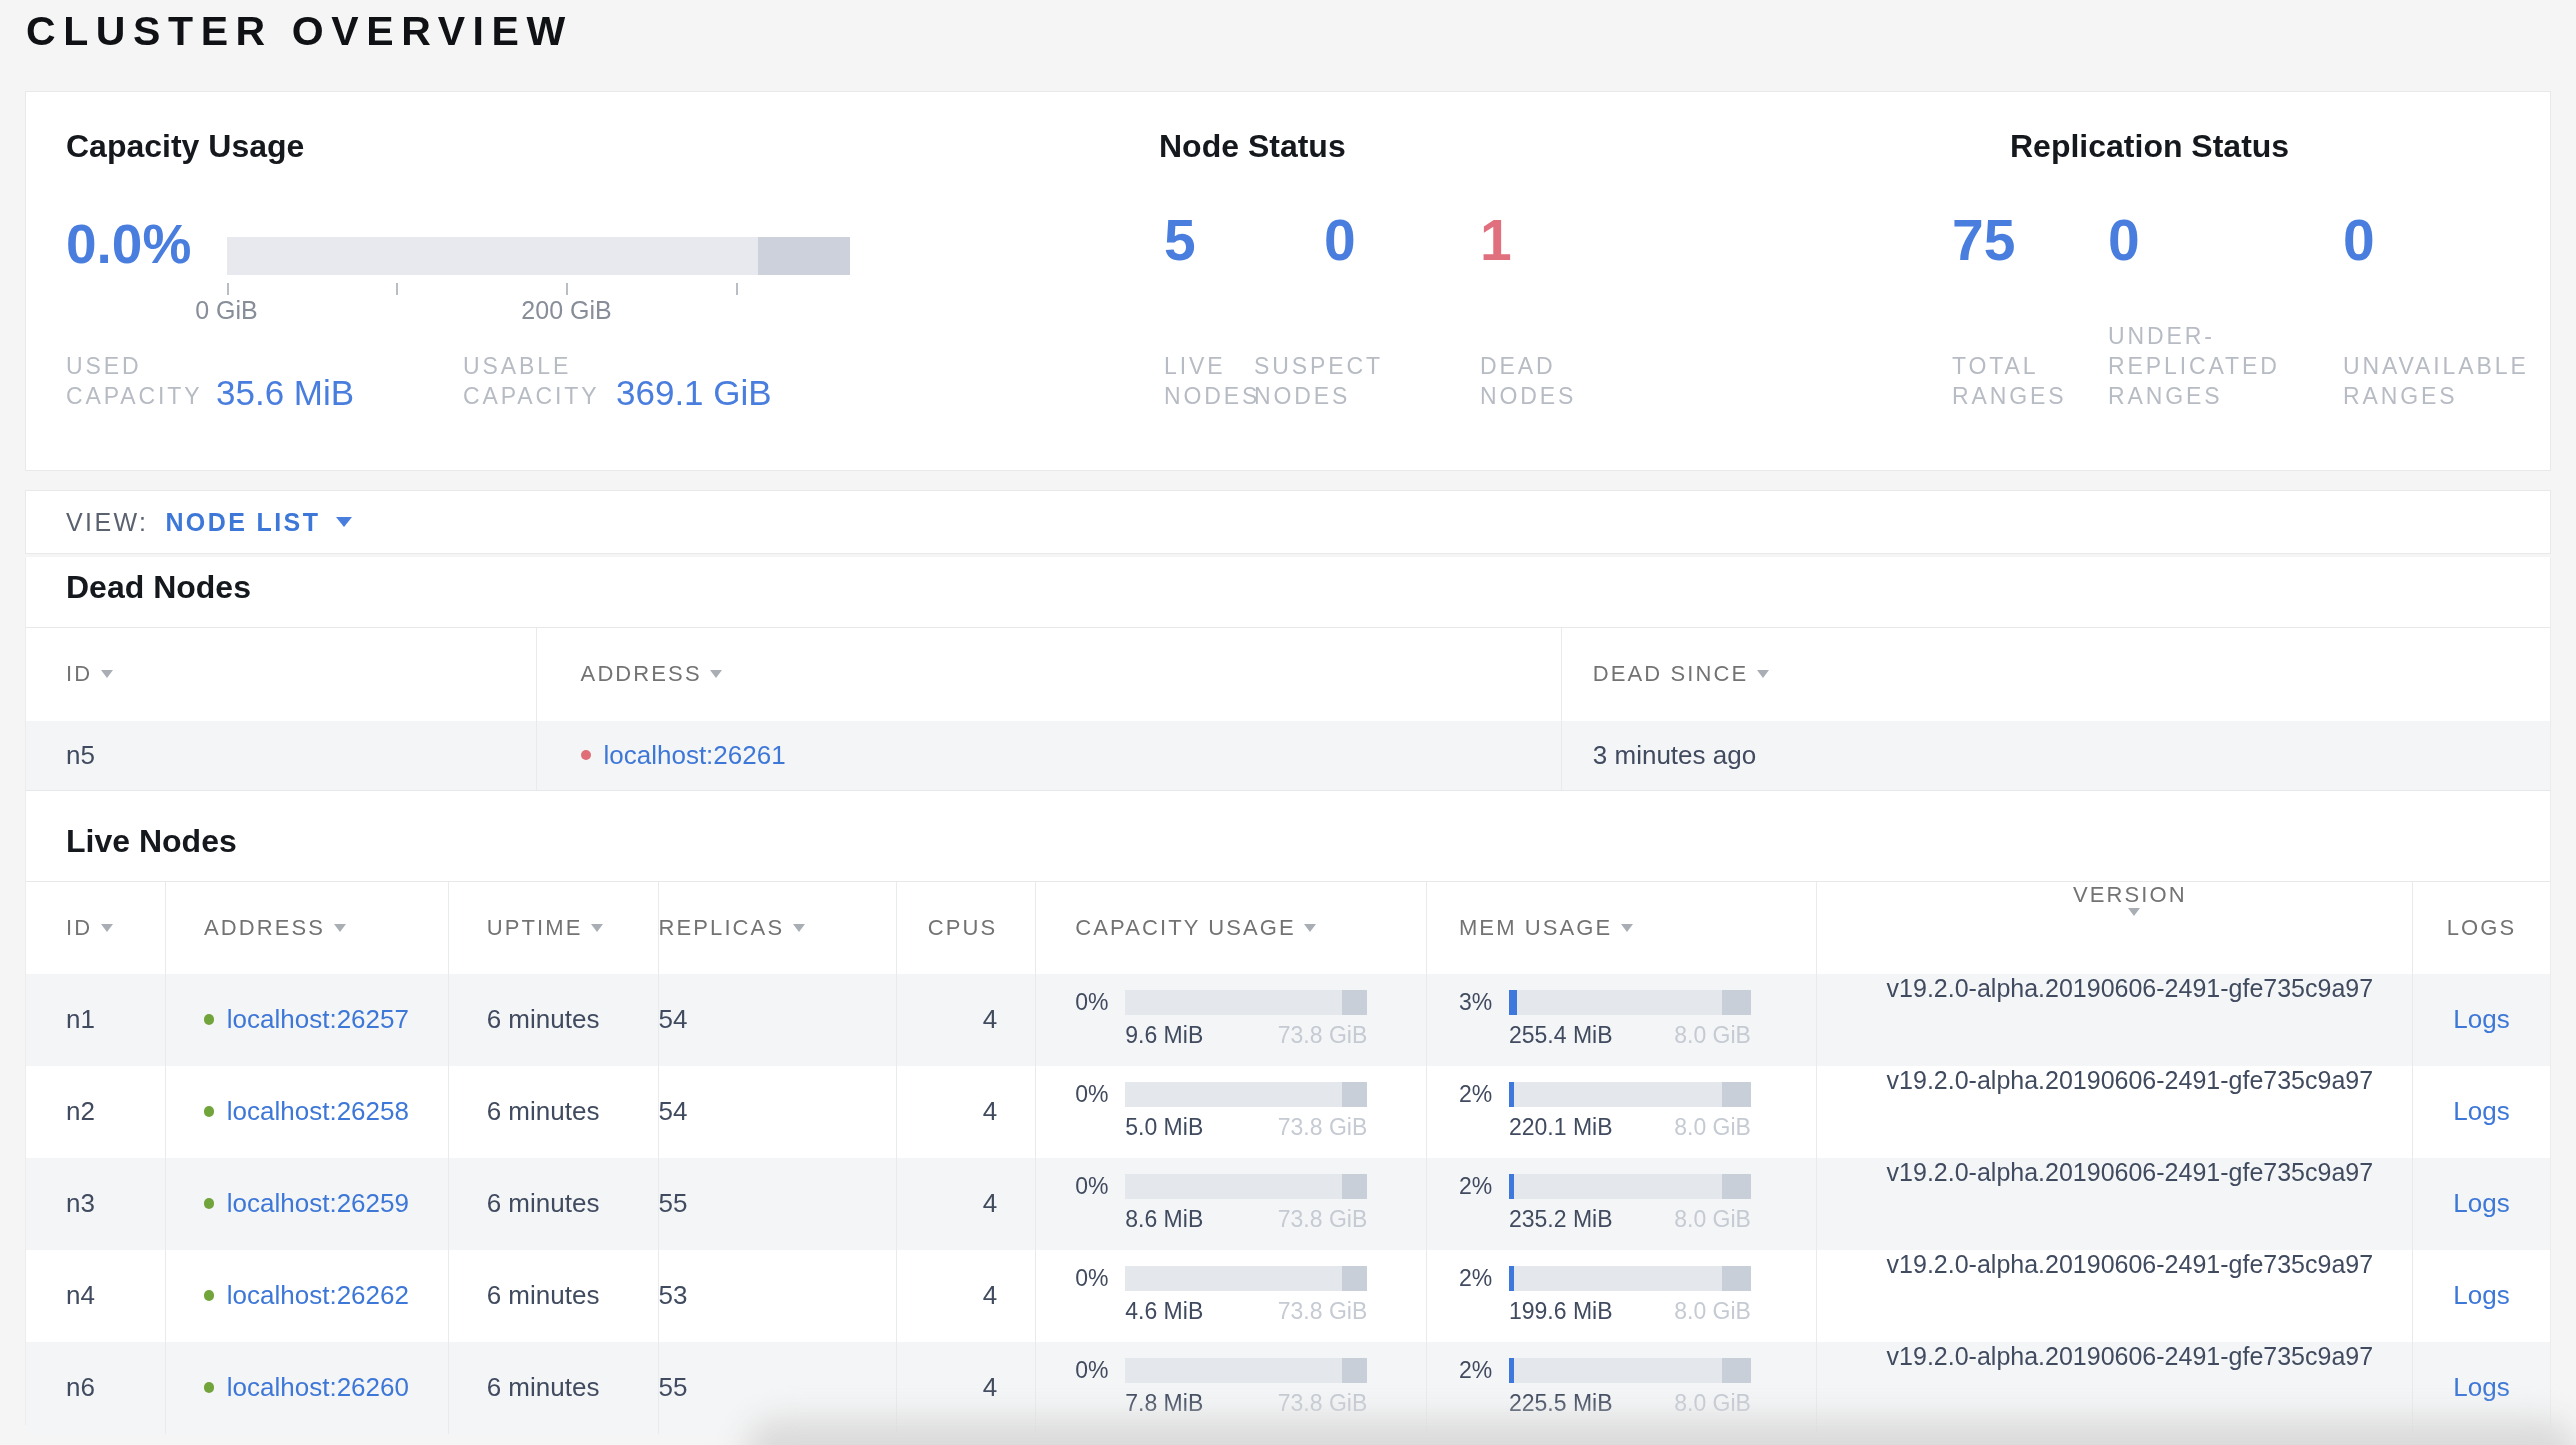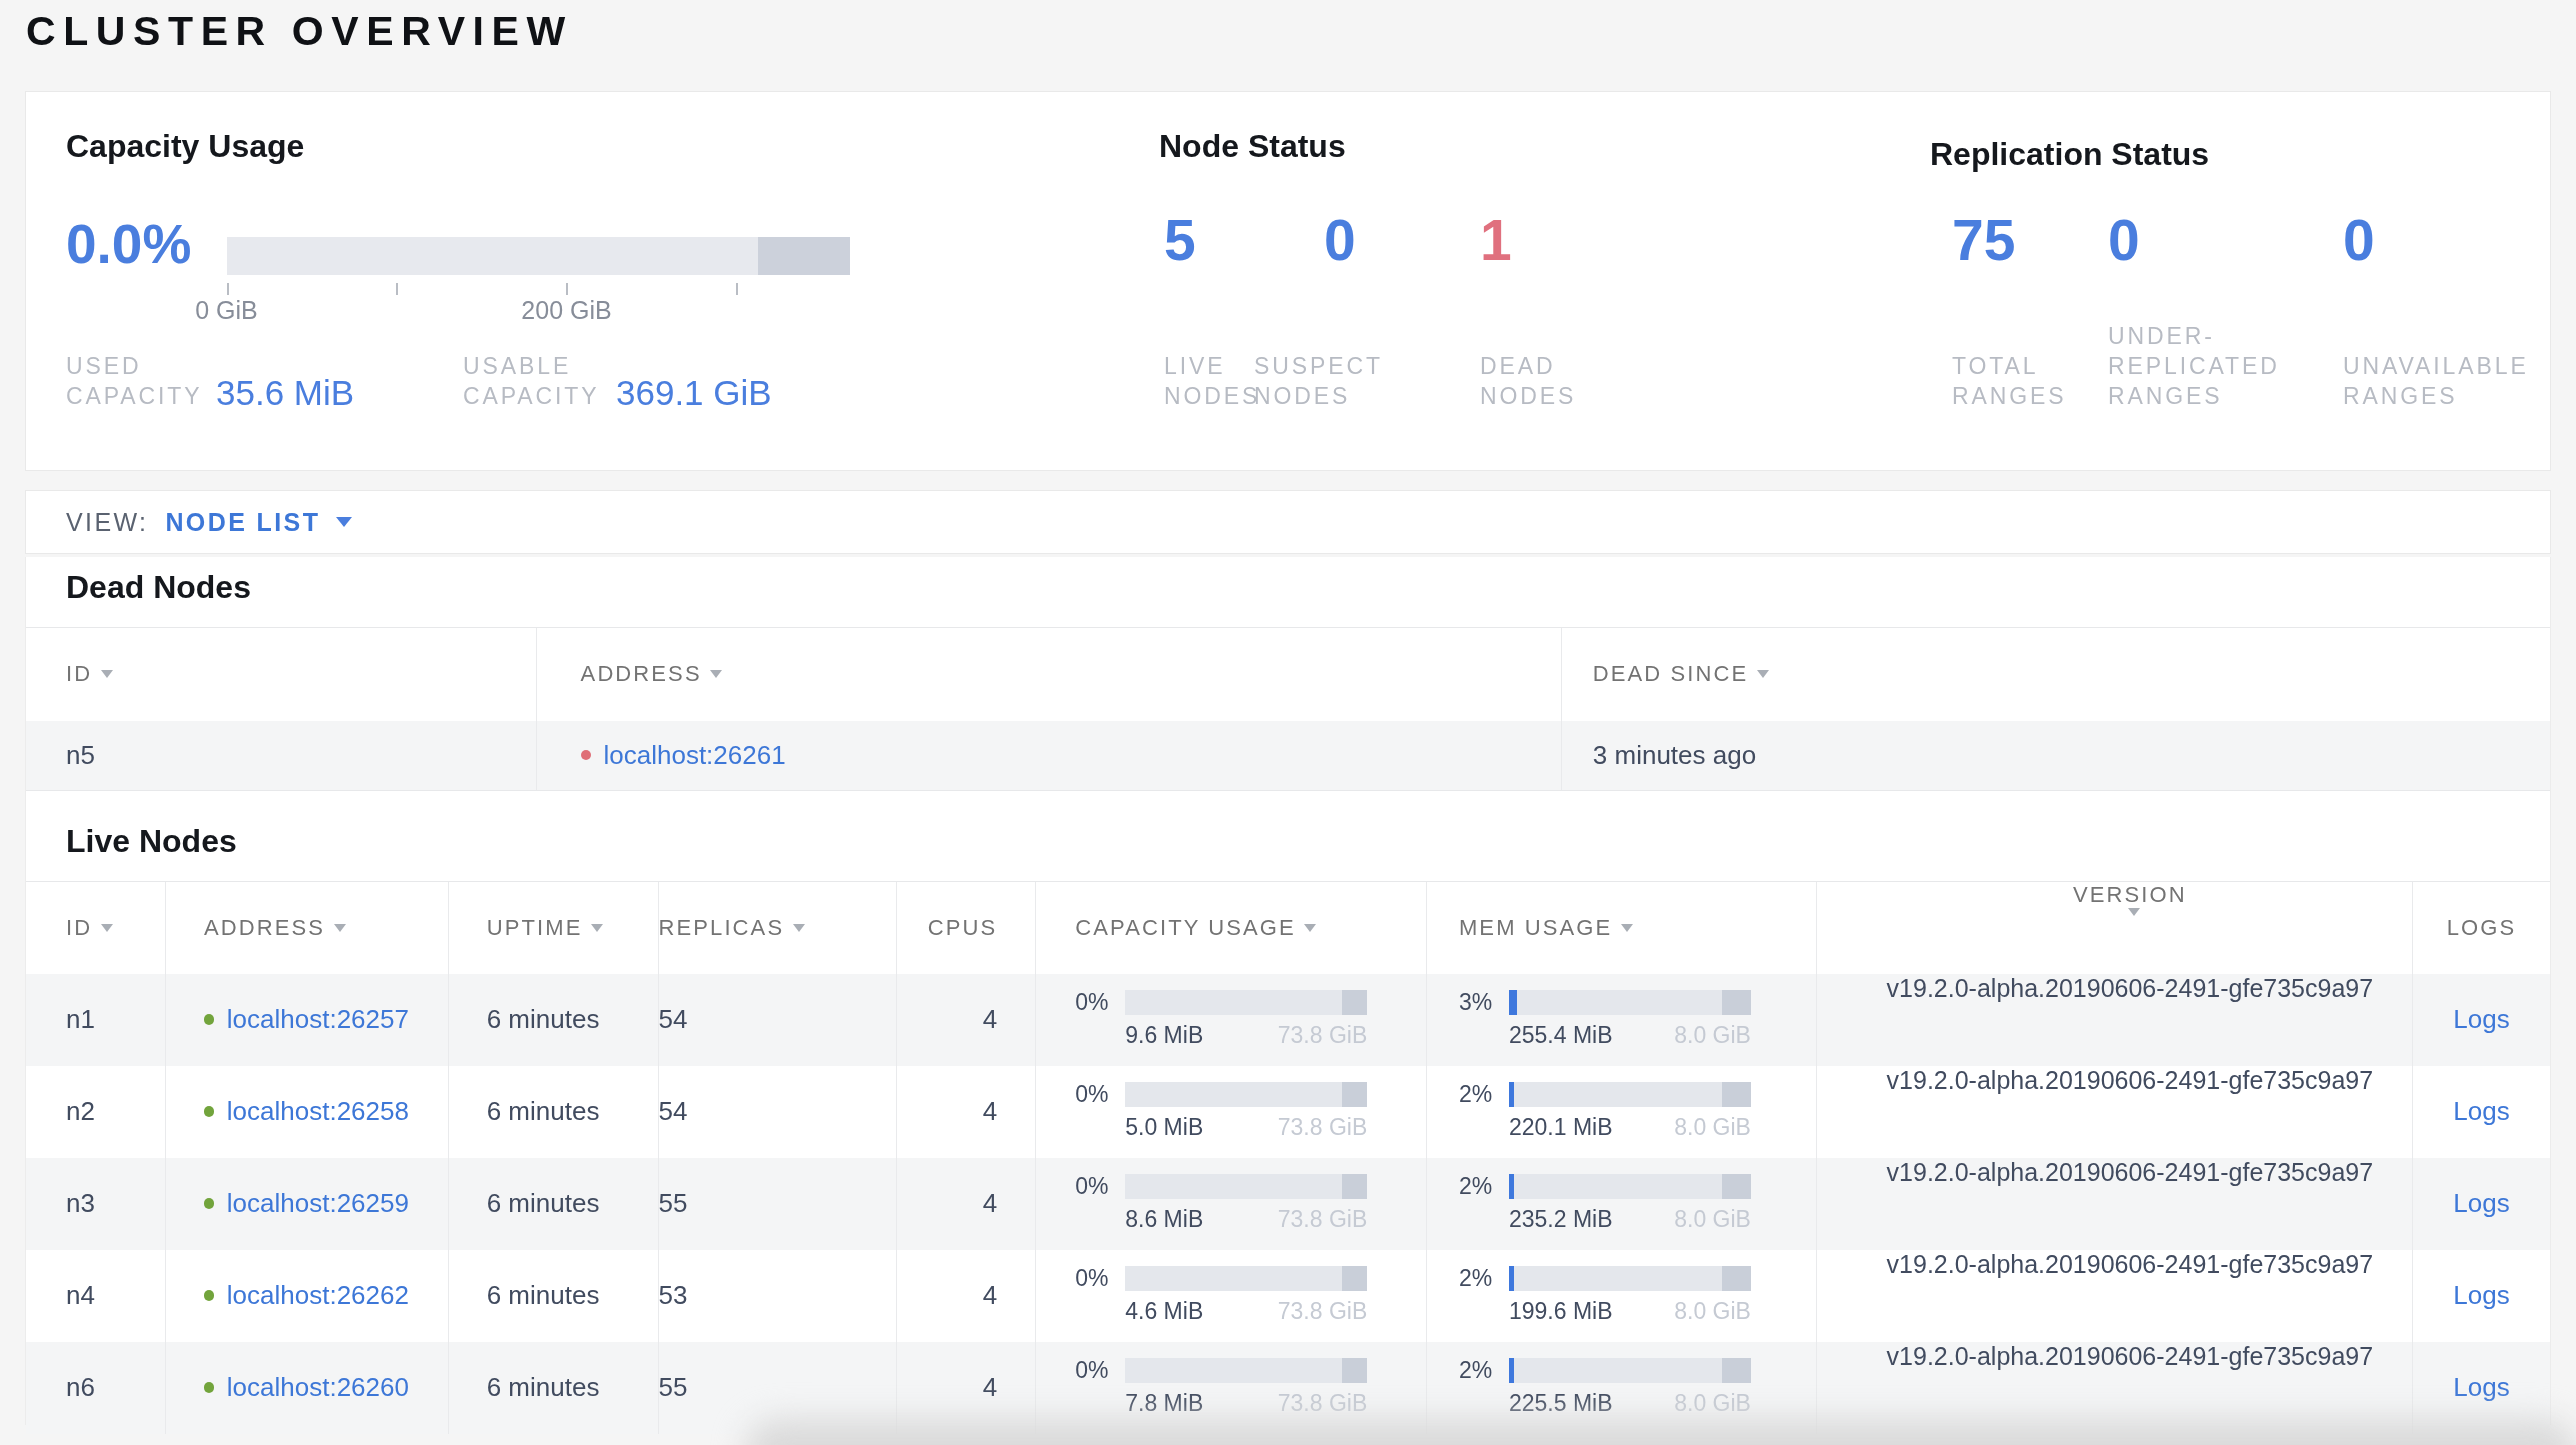--- a/index.html
+++ b/index.html
@@ -20,21 +20,21 @@
   }
 
   
   .summary-card {
     position:absolute; left:25px; top:91px; width:2526px; height:380px;
     background:#ffffff; border:1px solid #e9e9e9;
   }
   .sec-title { position:absolute; top:36px; font-size:32px; font-weight:600; color:#15181d; }
   .cap-title { left:40px; }
   .node-title { left:1133px; }
-  .repl-title { left:1904px;margin-top:8px; }
+  .repl-title { left:1984px; }
 
   .cap-pct { position:absolute; left:40px; top:120px; font-size:55px; font-weight:600; color:#4a7ede; }
   .cap-bar { position:absolute; left:201px; top:145px; width:623px; height:38px; background:#e7e9ee; }
   .cap-bar .endseg { position:absolute; right:0; top:0; bottom:0; width:92px; background:#ccd1db; }
   .tick { position:absolute; top:191px; width:1.9px; height:12.4px; background:#b9bdc4; }
   .tick-label { position:absolute; top:204px; font-size:25px; color:#878d99; text-align:center; }
 
   .stat-label {
     position:absolute; bottom:59px; font-size:23px; letter-spacing:2.9px;
     color:#b7bbc3; line-height:30px;

